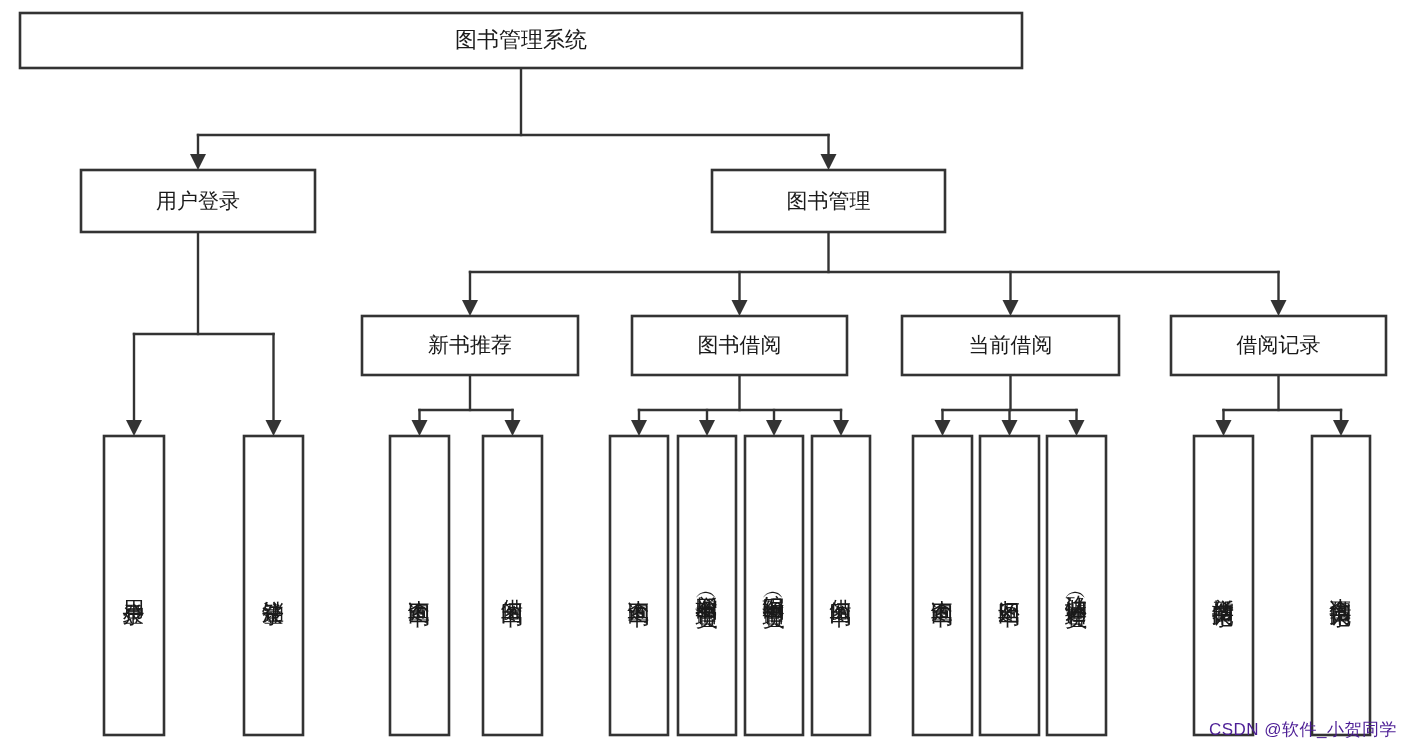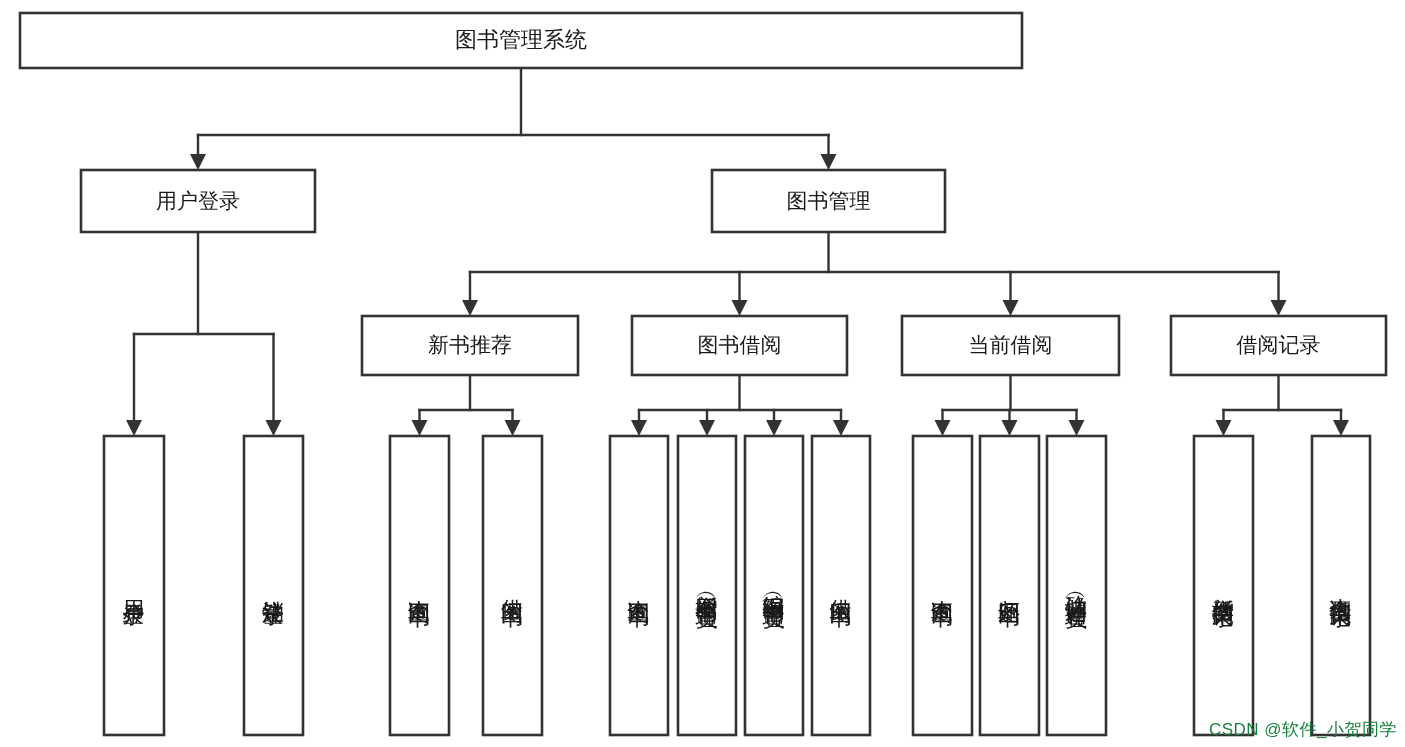--- a/index.html
+++ b/index.html
@@ -63,21 +63,21 @@
     color: #1a1a1a;
     letter-spacing: 2px;
     white-space: nowrap;
   }
   .watermark {
     position: absolute;
     right: 8px;
     bottom: 6px;
     font-family: "Liberation Sans", "DejaVu Sans", sans-serif;
     font-size: 17px;
-    color: #15803d;
+    color: #4c1d95;
     letter-spacing: 0.5px;
     white-space: nowrap;
   }
 </style>
 </head>
 <body>
 
 <div id="diagram-root">
   <svg id="tree-svg" width="1405" height="747" viewBox="0 0 1405 747">
     <defs></defs>

